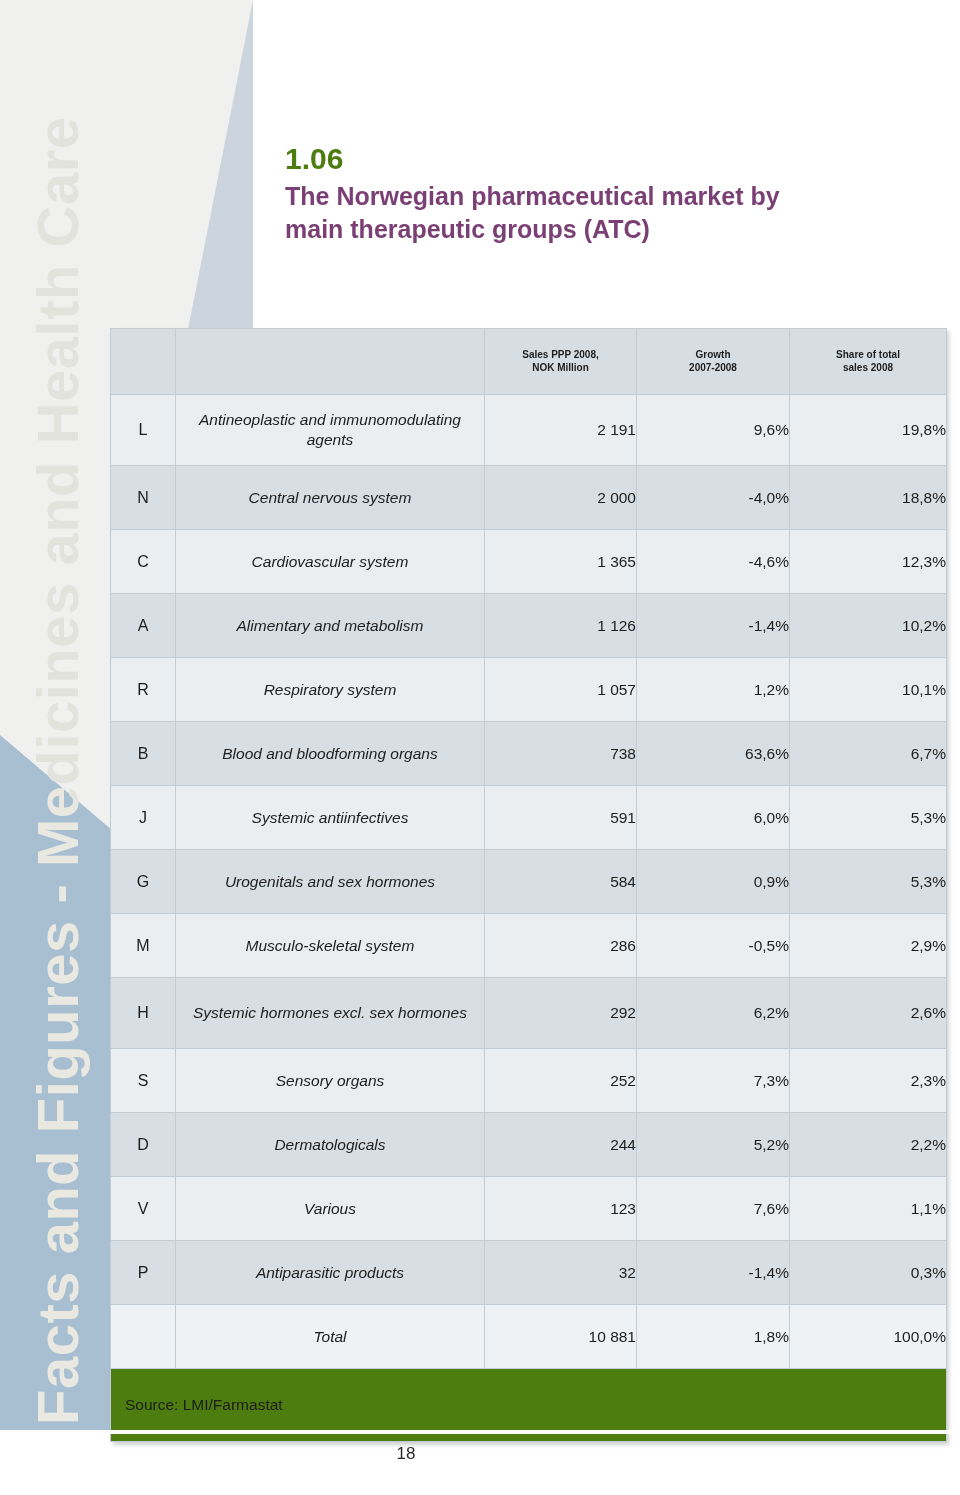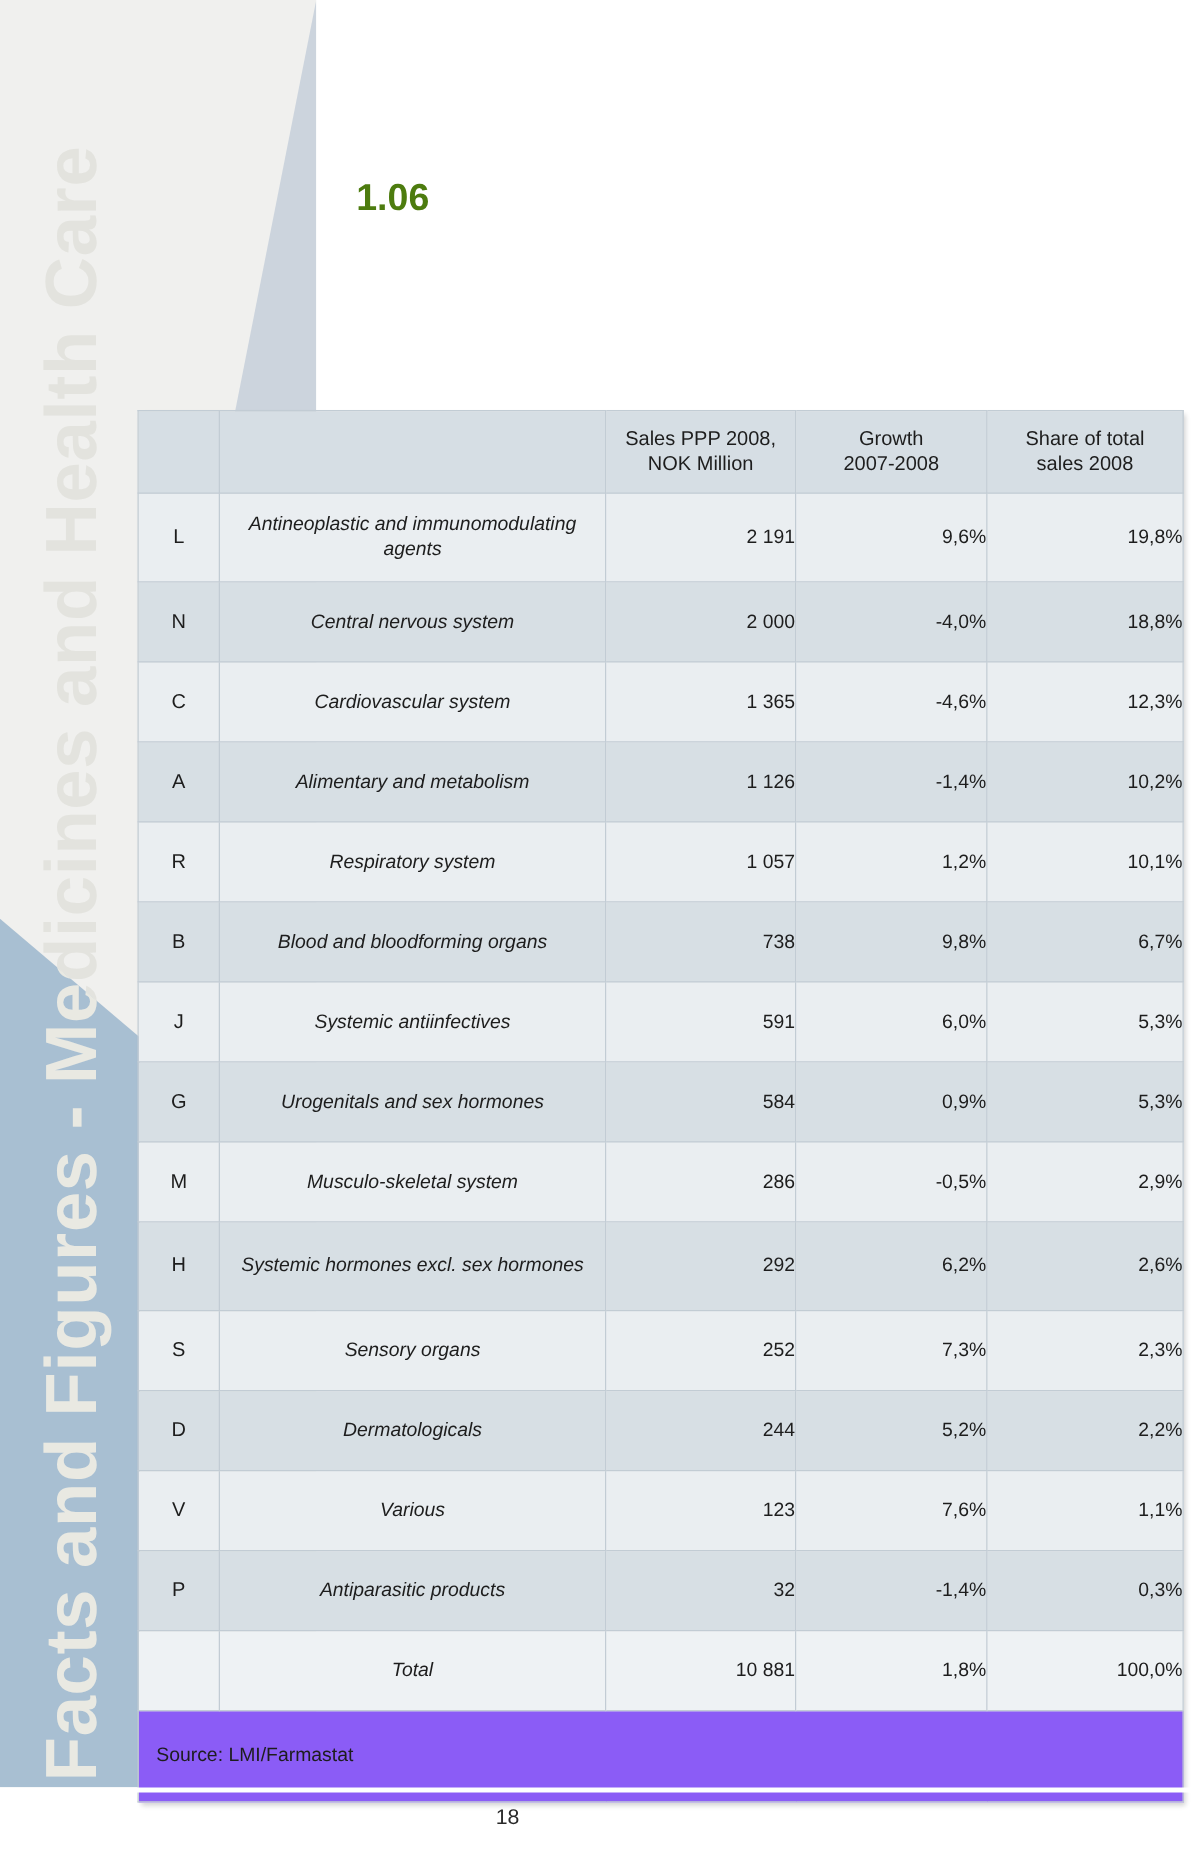--- a/index.html
+++ b/index.html
@@ -128,22 +128,22 @@
   table.atc col.c-share  { width: 157px; }
 
   table.atc td, table.atc th {
     border: 1px solid #c2ccd4;
     padding: 0;
     vertical-align: middle;
   }
 
   thead th {
     background: #d6dee4;
-    font-size: 16px;
-    font-weight: normal;
+    font-size: 10px;
+    font-weight: bold;
     text-align: center;
     height: 65px;
     line-height: 1.25;
     padding: 4px 6px;
   }
   thead th.blank-code, thead th.blank-name { background: #d6dee4; }
 
   tbody tr.dark  td { background: #d7dfe4; }
   tbody tr.light td { background: #eaeef1; }
   tbody tr.total td { background: #eef2f4; }
@@ -158,21 +158,21 @@
     line-height: 1.28;
     font-style: italic;
   }
   td.num {
     text-align: right;
   }
   tbody tr { height: 64px; }
   tbody tr.tall { height: 71px; }
 
   tr.source-row td {
-    background: #8b5cf6;
+    background: #4d7c0f;
     text-align: left;
     padding: 10px 0 10px 14px;
     height: 52px;
     font-size: 15.5px;
   }
 
   
   .page-number {
     position: absolute;
     left: 0; top: 1444px;
@@ -201,20 +201,24 @@
   <div class="spine-clip upper">
     <div class="spine">Facts and Figures - Medicines and Health Care</div>
   </div>
   <div class="spine-clip lower">
     <div class="spine on-blue">Facts and Figures - Medicines and Health Care</div>
   </div>
 </div>
 
 <div class="header">
   <div class="chapter-num">1.06</div>
+  <div class="chapter-title">
+    <div>The Norwegian pharmaceutical market by</div>
+    <div>main therapeutic groups (ATC)</div>
+  </div>
 </div>
 
 <div class="table-wrap">
   <table class="atc">
     <colgroup>
       <col class="c-code">
       <col class="c-name">
       <col class="c-sales">
       <col class="c-growth">
       <col class="c-share">
@@ -270,21 +274,21 @@
           <td class="code">R</td>
           <td class="name">Respiratory system</td>
           <td class="num">1 057</td>
           <td class="num">1,2%</td>
           <td class="num">10,1%</td>
         </tr>
         <tr class="dark">
           <td class="code">B</td>
           <td class="name">Blood and bloodforming organs</td>
           <td class="num">738</td>
-          <td class="num">9,8%</td>
+          <td class="num">63,6%</td>
           <td class="num">6,7%</td>
         </tr>
         <tr class="light">
           <td class="code">J</td>
           <td class="name">Systemic antiinfectives</td>
           <td class="num">591</td>
           <td class="num">6,0%</td>
           <td class="num">5,3%</td>
         </tr>
         <tr class="dark">

